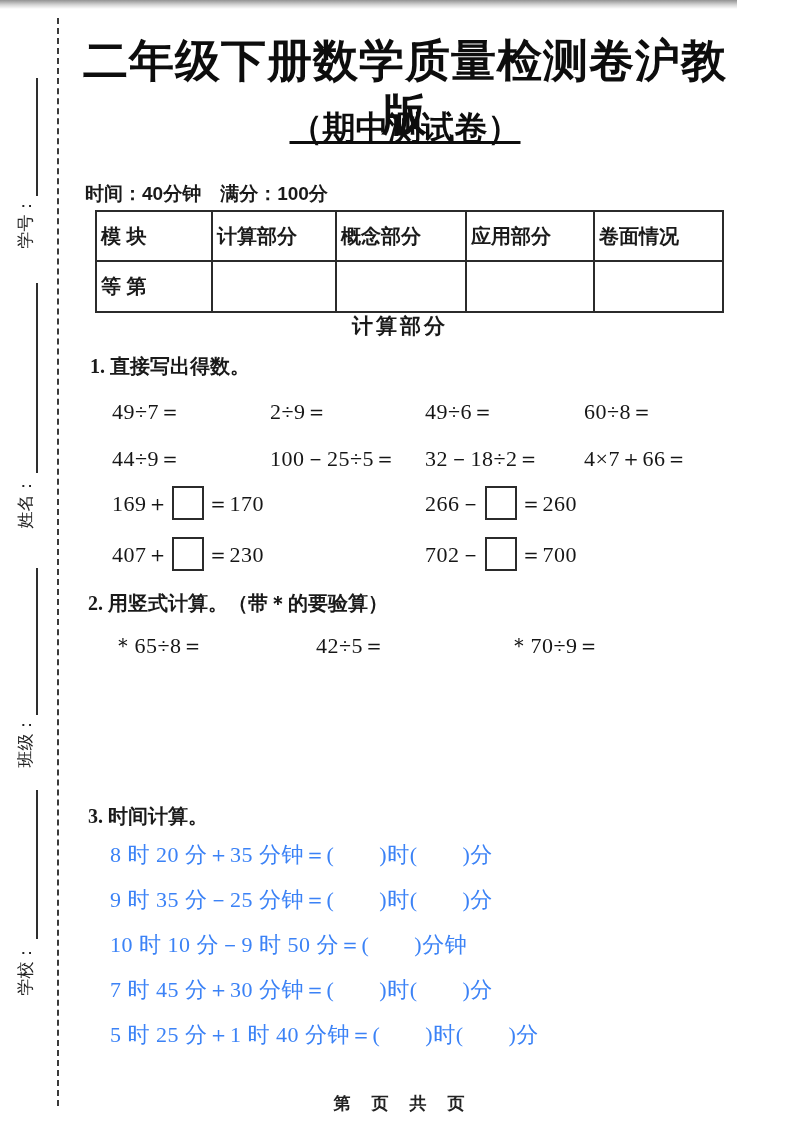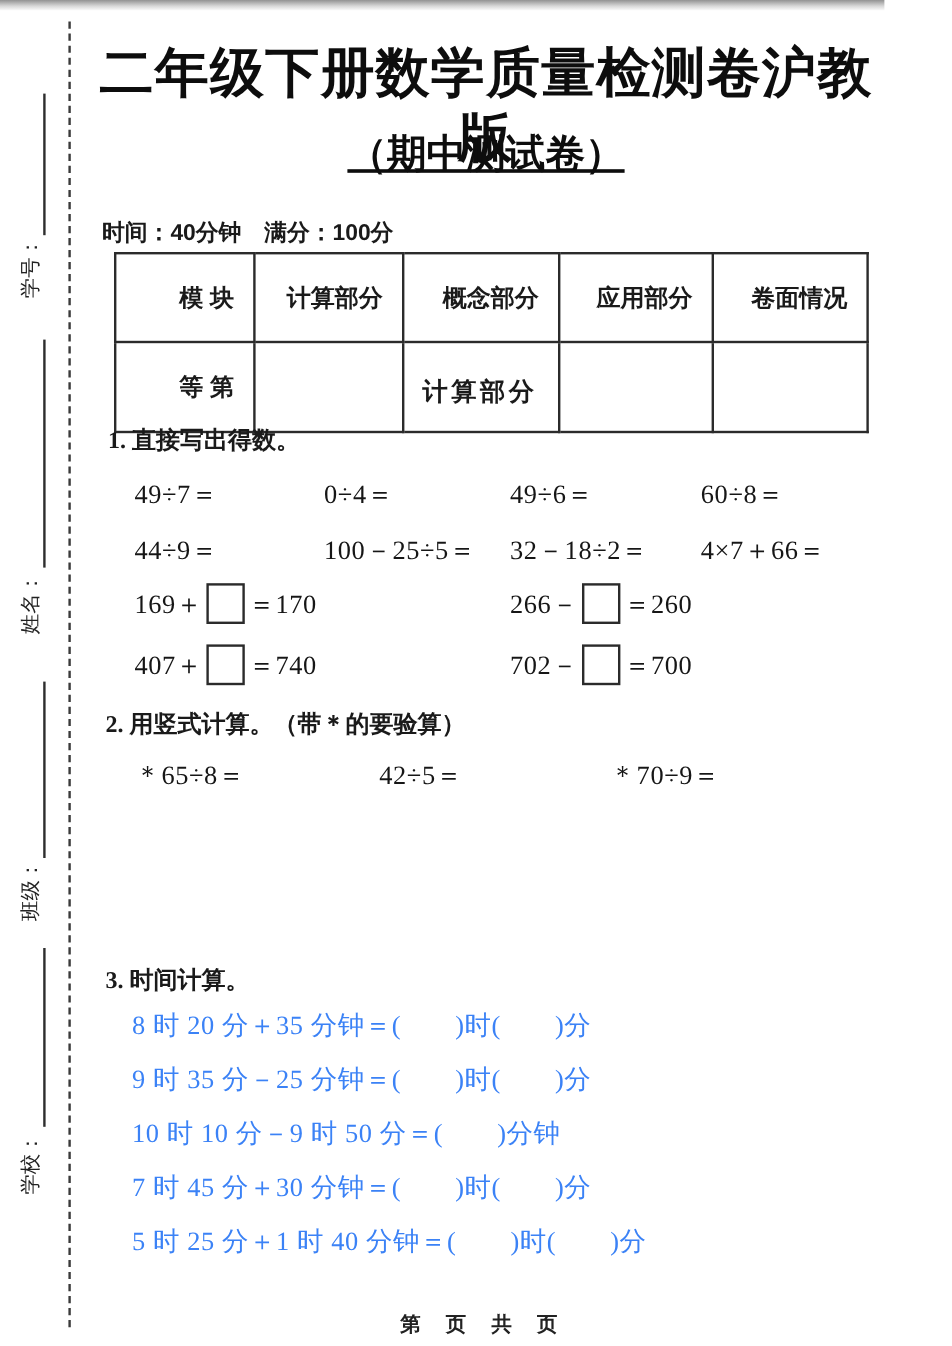--- a/index.html
+++ b/index.html
@@ -53,22 +53,22 @@
   }
   .meta{
     position:absolute; left:85px; top:181px; width:630px;
     font-size:19px; font-weight:700; white-space:pre;
   }
   .score-table{
     position:absolute; left:95px; top:210px; width:627px;
     border-collapse:collapse; table-layout:fixed;
   }
   .score-table td{
-    border:2px solid var(--line); text-align:right; vertical-align:middle;
-    font-size:20px; font-weight:700; padding:16px;
+    border:2px solid var(--line); text-align:left; vertical-align:middle;
+    font-size:20px; font-weight:700; padding:4px;
   }
   .score-table .hrow td{height:40px;}
   .score-table .grow td{height:41px;}
 
   .section-title{
     position:absolute; left:85px; top:312px; width:630px;
     text-align:center; font-size:21px; font-weight:800; letter-spacing:3px;
   }
   .qh{position:absolute; font-size:20px; font-weight:800; white-space:nowrap;}
   .q1h{left:90px; top:353px;}
@@ -151,37 +151,37 @@
     </tbody>
   </table>
 
   <div class="section-title">计算部分</div>
 
   <div class="qh q1h">
     <span class="qnum">1.</span><span>直接写出得数。</span>
   </div>
 
   <div class="expr r1 c1">49÷7＝</div>
-  <div class="expr r1 c2">0÷4＝</div>
+  <div class="expr r1 c2">2÷9＝</div>
   <div class="expr r1 c3">49÷6＝</div>
   <div class="expr r1 c4">60÷8＝</div>
 
   <div class="expr r2 c1">44÷9＝</div>
   <div class="expr r2 c2">100－25÷5＝</div>
   <div class="expr r2 c3">32－18÷2＝</div>
   <div class="expr r2 c4">4×7＋66＝</div>
 
   <div class="expr f1 c1">
     <span>169＋</span><span class="abox"></span><span>＝170</span>
   </div>
   <div class="expr f1 c3">
     <span>266－</span><span class="abox"></span><span>＝260</span>
   </div>
   <div class="expr f2 c1">
-    <span>407＋</span><span class="abox"></span><span>＝740</span>
+    <span>407＋</span><span class="abox"></span><span>＝230</span>
   </div>
   <div class="expr f2 c3">
     <span>702－</span><span class="abox"></span><span>＝700</span>
   </div>
 
   <div class="qh q2h">
     <span class="qnum">2.</span><span>用竖式计算。（带＊的要验算）</span>
   </div>
   <div class="expr q2row q2c1">＊65÷8＝</div>
   <div class="expr q2row q2c2">42÷5＝</div>

